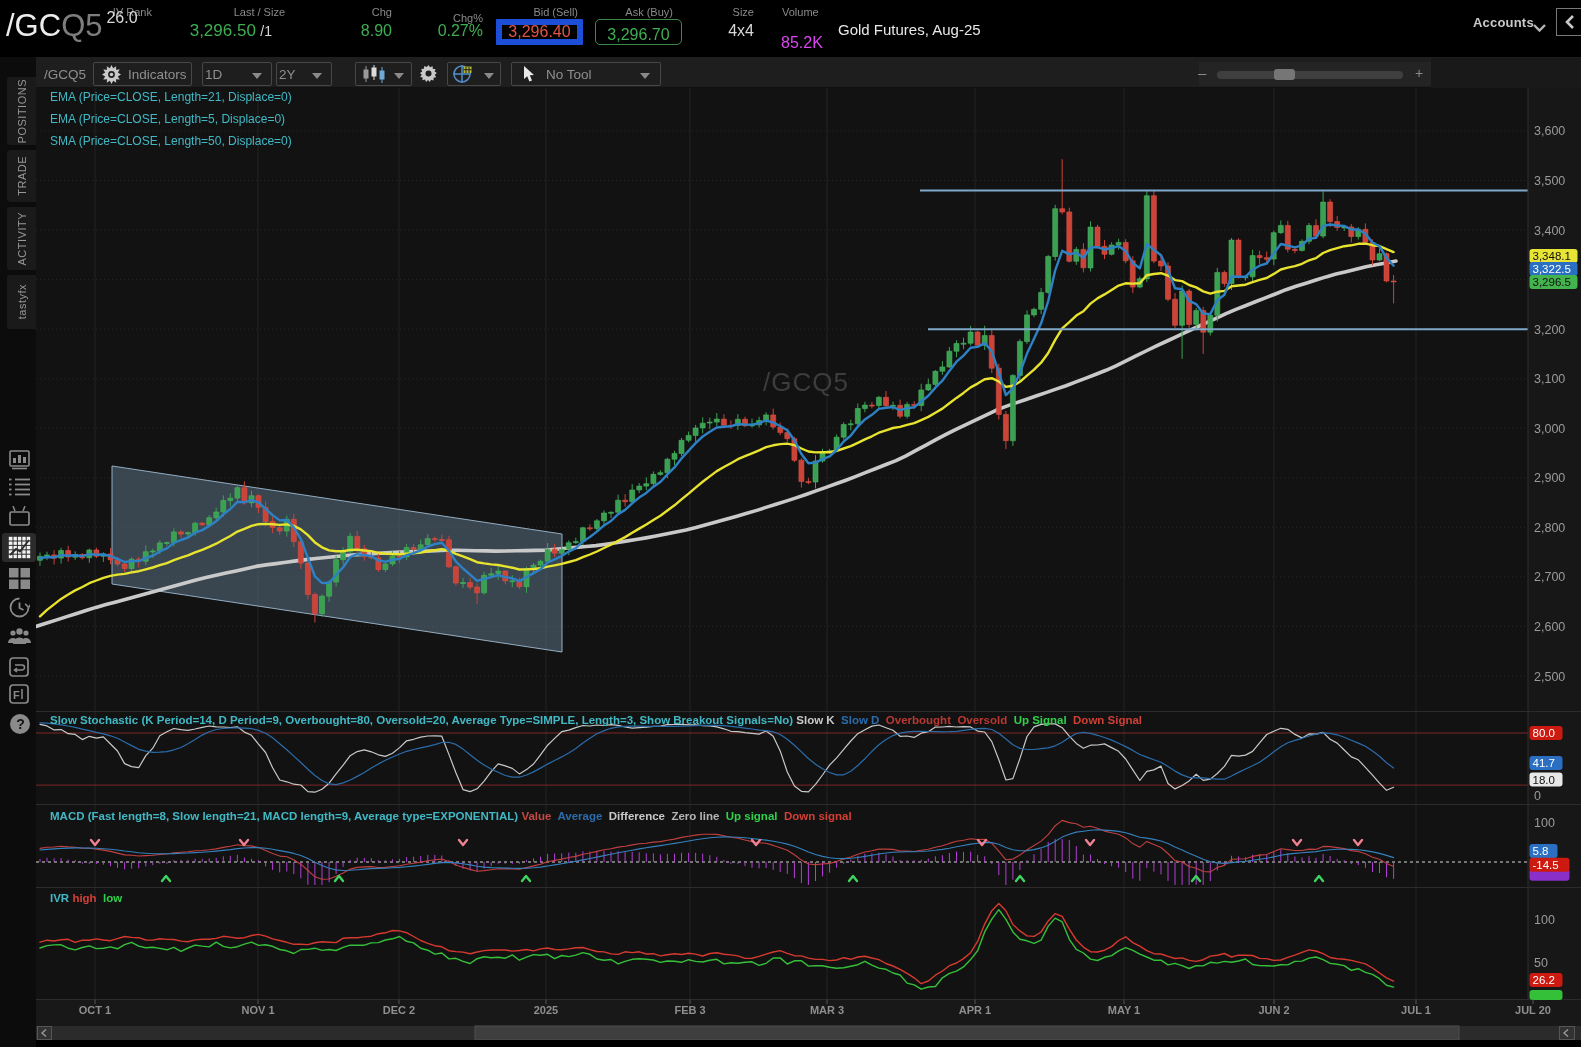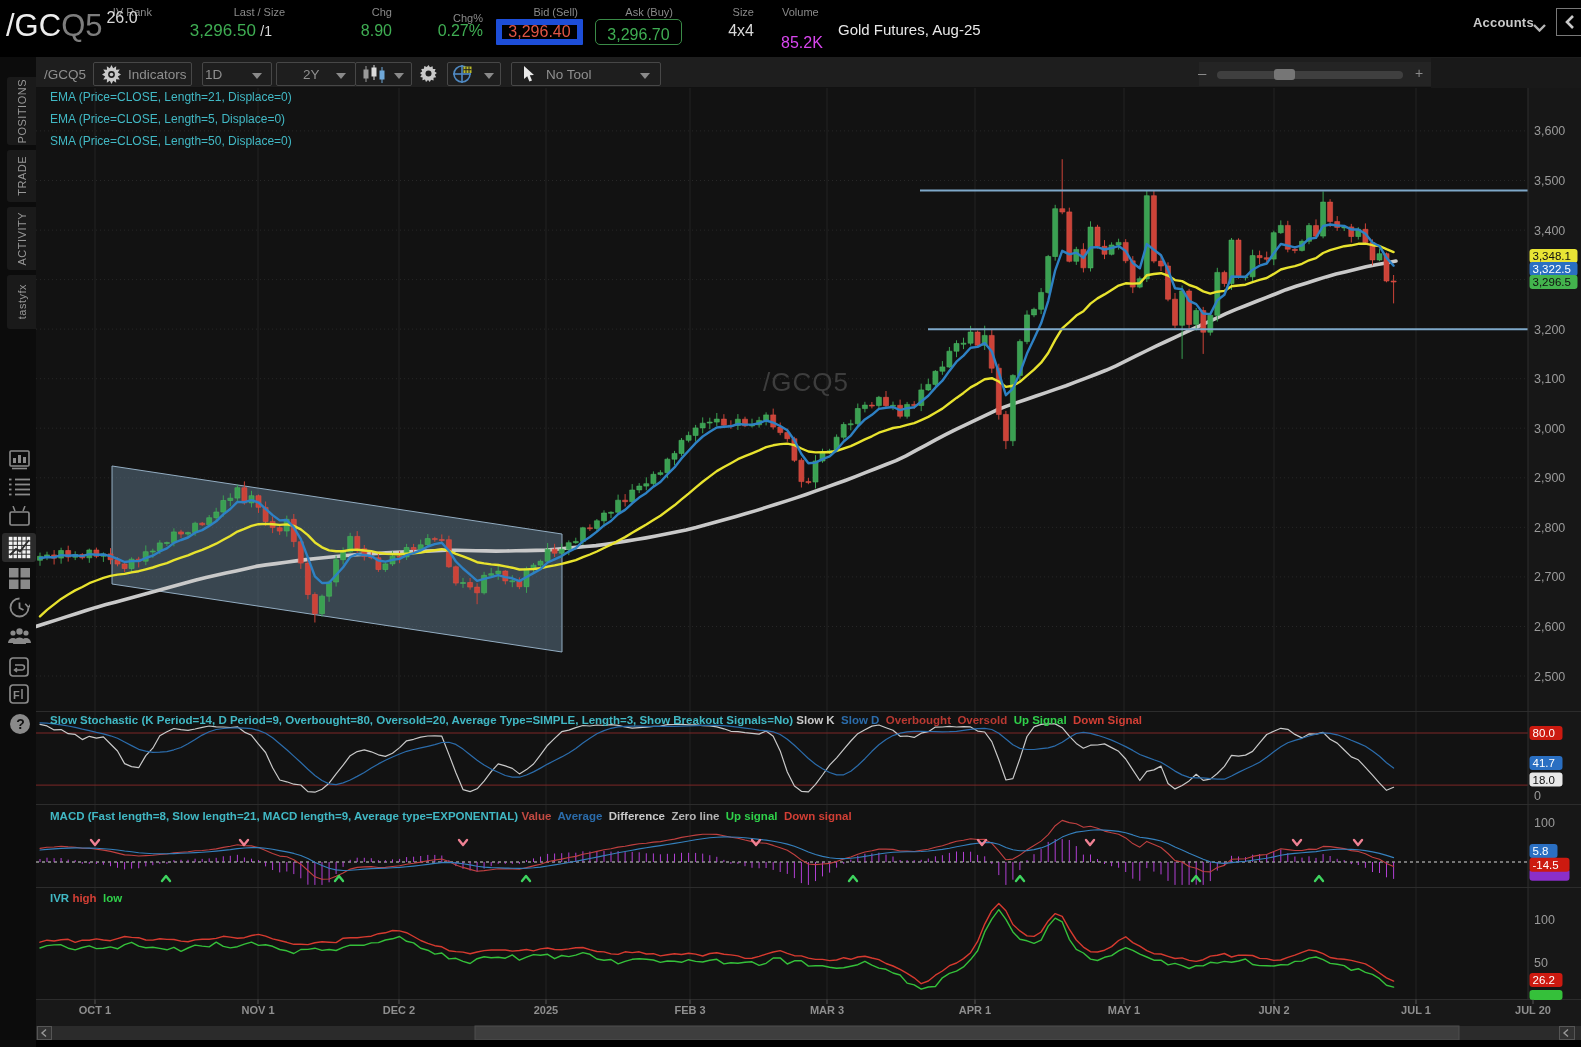--- a/index.html
+++ b/index.html
@@ -140,21 +140,21 @@
     <svg width="19" height="19" viewBox="0 0 19 19">
       <path d="M9.5,0 L11.2,3.2 L14.2,1.2 L14.0,4.8 L17.8,4.4 L15.8,7.4 L19,9.5 L15.8,11.6 L17.8,14.6 L14.0,14.2 L14.2,17.8 L11.2,15.8 L9.5,19 L7.8,15.8 L4.8,17.8 L5.0,14.2 L1.2,14.6 L3.2,11.6 L0,9.5 L3.2,7.4 L1.2,4.4 L5.0,4.8 L4.8,1.2 L7.8,3.2 Z" fill="#c9c9c9"></path>
       <circle cx="9.5" cy="9.5" r="3.4" fill="#1e1e1e"></circle>
       <circle cx="9.5" cy="9.5" r="1.8" fill="#c9c9c9"></circle>
     </svg>
     <span style="margin-left:7px">Indicators</span>
   </div>
 <div class="btn" style="left:202px;width:70px;padding-left:2px">1D<span style="margin-left:auto;margin-right:9px"><svg width="10" height="6" viewBox="0 0 10 6">
         <path d="M0,0 L5,6 L10,0 Z" fill="#8a8a8a"></path>
       </svg></span></div>
-<div class="btn" style="left:276px;width:80px;padding-left:26px">2Y<span style="margin-left:auto;margin-right:9px"><svg width="10" height="6" viewBox="0 0 10 6">
+<div class="btn" style="left:276px;width:56px;padding-left:2px">2Y<span style="margin-left:auto;margin-right:9px"><svg width="10" height="6" viewBox="0 0 10 6">
         <path d="M0,0 L5,6 L10,0 Z" fill="#8a8a8a"></path>
       </svg></span></div>
 <div class="btn" style="left:355px;width:57px;padding-left:7px">
     <svg width="22" height="18" viewBox="0 0 22 18">
       <g stroke="#9a9a9a" stroke-width="1">
         <line x1="3" y1="1" x2="3" y2="17"></line>
         <rect x="1" y="5" width="4" height="8" fill="#9a9a9a"></rect>
       </g>
       <g stroke="#dcdcdc" stroke-width="1">
         <line x1="11" y1="0" x2="11" y2="15"></line>

